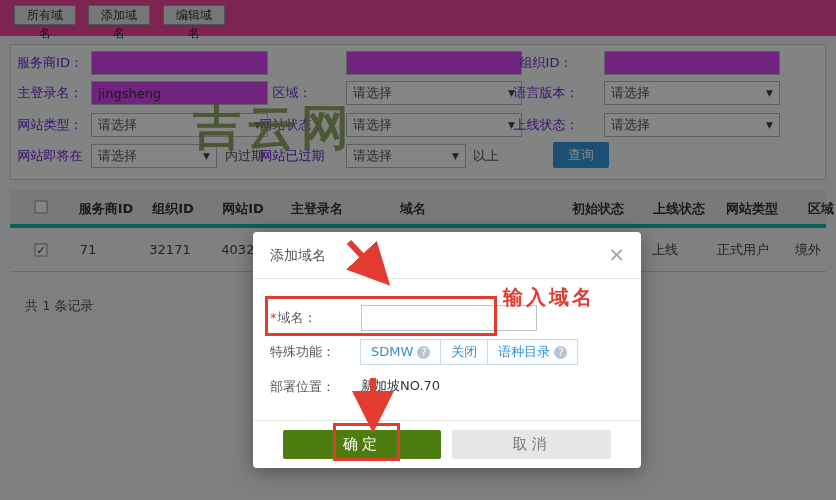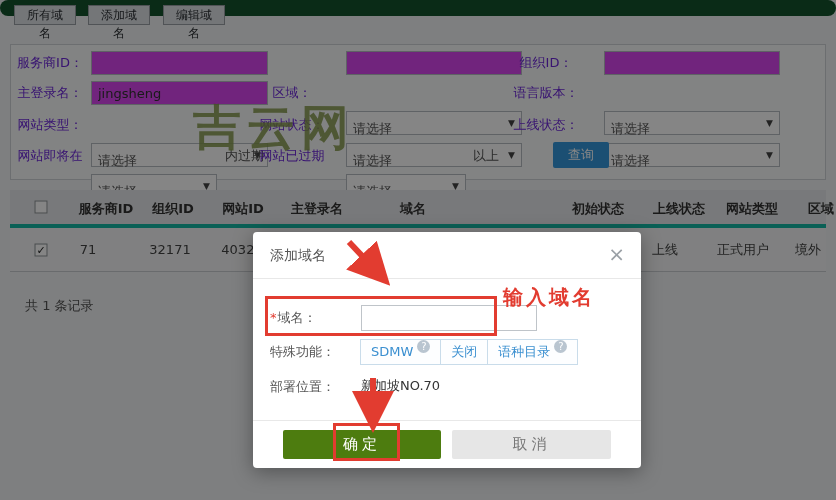--- a/index.html
+++ b/index.html
@@ -3,39 +3,39 @@
 <meta charset="utf-8">
 <style>
   * { margin:0; padding:0; box-sizing:border-box; }
   html,body { width:836px; height:500px; }
   body {
     position:relative; overflow:hidden;
     font-family:"DejaVu Sans","Liberation Sans",sans-serif;
     background:#f2f4f6; font-size:13px; color:#444;
   }
   
-  .topbar { position:absolute; left:0; top:0; width:836px; height:16px; background:#14532d; z-index:1;border-radius:9px; }
+  .topbar { position:absolute; left:0; top:0; width:836px; height:36px; background:#ec4899; z-index:1; }
   .topbar .tb-btn {
     position:absolute; top:5px; height:20px; padding:0 8px; line-height:18px;
     background:#dfe3e7; border:1px solid #9aa0a6; color:#2b2f33; font-size:12px;
     text-align:center; cursor:pointer;
   }
   
   .panel {
     position:absolute; left:10px; top:44px; width:816px; height:136px;
     background:#fafbfc; border:1px solid #cfd3d7; z-index:1;
   }
   .f-label { position:absolute; height:24px; line-height:24px; text-align:center; color:#6d28d9; }
   .f-input {
     position:absolute; height:24px; background:#d946ef; border:1px solid #b7bcc1;
     font-family:inherit; font-size:13px; color:#333; padding:0 6px; outline:none;
   }
   .f-select {
     position:absolute; height:24px; background:#fff; border:1px solid #b7bcc1;
-    line-height:22px; padding:6px 6px; color:#555; cursor:pointer;margin-top:30px;
+    line-height:22px; padding:0 6px; color:#555; cursor:pointer;
   }
   .f-select .arrow { position:absolute; right:6px; top:0; font-size:9px; color:#444; line-height:22px; }
   .f-text { position:absolute; height:24px; line-height:24px; color:#555; }
   .search-btn {
     position:absolute; left:542px; top:97px; width:56px; height:26px;
     background:#3598dc; color:#fff; border:none; font-size:13px; cursor:pointer; border-radius:2px;
   }
   
   .watermark {
     position:absolute; left:193px; top:96px; z-index:5; font-size:48px; font-weight:bold;
@@ -69,21 +69,21 @@
   .m-input {
     position:absolute; left:108px; top:73px; width:176px; height:26px;
     border:1px solid #bfc4c9; background:#fff; outline:none; font-family:inherit; font-size:13px; padding:0 6px;
   }
   .sp-group {
     position:absolute; left:107px; top:107px; height:26px; display:flex;
     border:1px solid #c9dcea; background:#fdfeff;
   }
   .sp-item {
     padding:0 10px; line-height:24px; color:#3a8fd0; cursor:pointer; white-space:nowrap;
-    display:flex; align-items:flex-start; gap:4px;
+    display:flex; align-items:center; gap:4px;
   }
   .sp-item + .sp-item { border-left:1px solid #c9dcea; }
   .help-ic {
     display:inline-block; width:13px; height:13px; border-radius:50%; background:#b9c5d0;
     color:#fff; font-size:10px; line-height:13px; text-align:center; cursor:pointer;
   }
   .m-value { position:absolute; left:108px; top:142px; height:24px; line-height:24px; color:#333; }
   .modal-hr2 { position:absolute; left:0; top:188px; width:100%; border-top:1px solid #e8e8e8; }
   .btn-ok {
     position:absolute; left:30px; top:198px; width:158px; height:29px;

